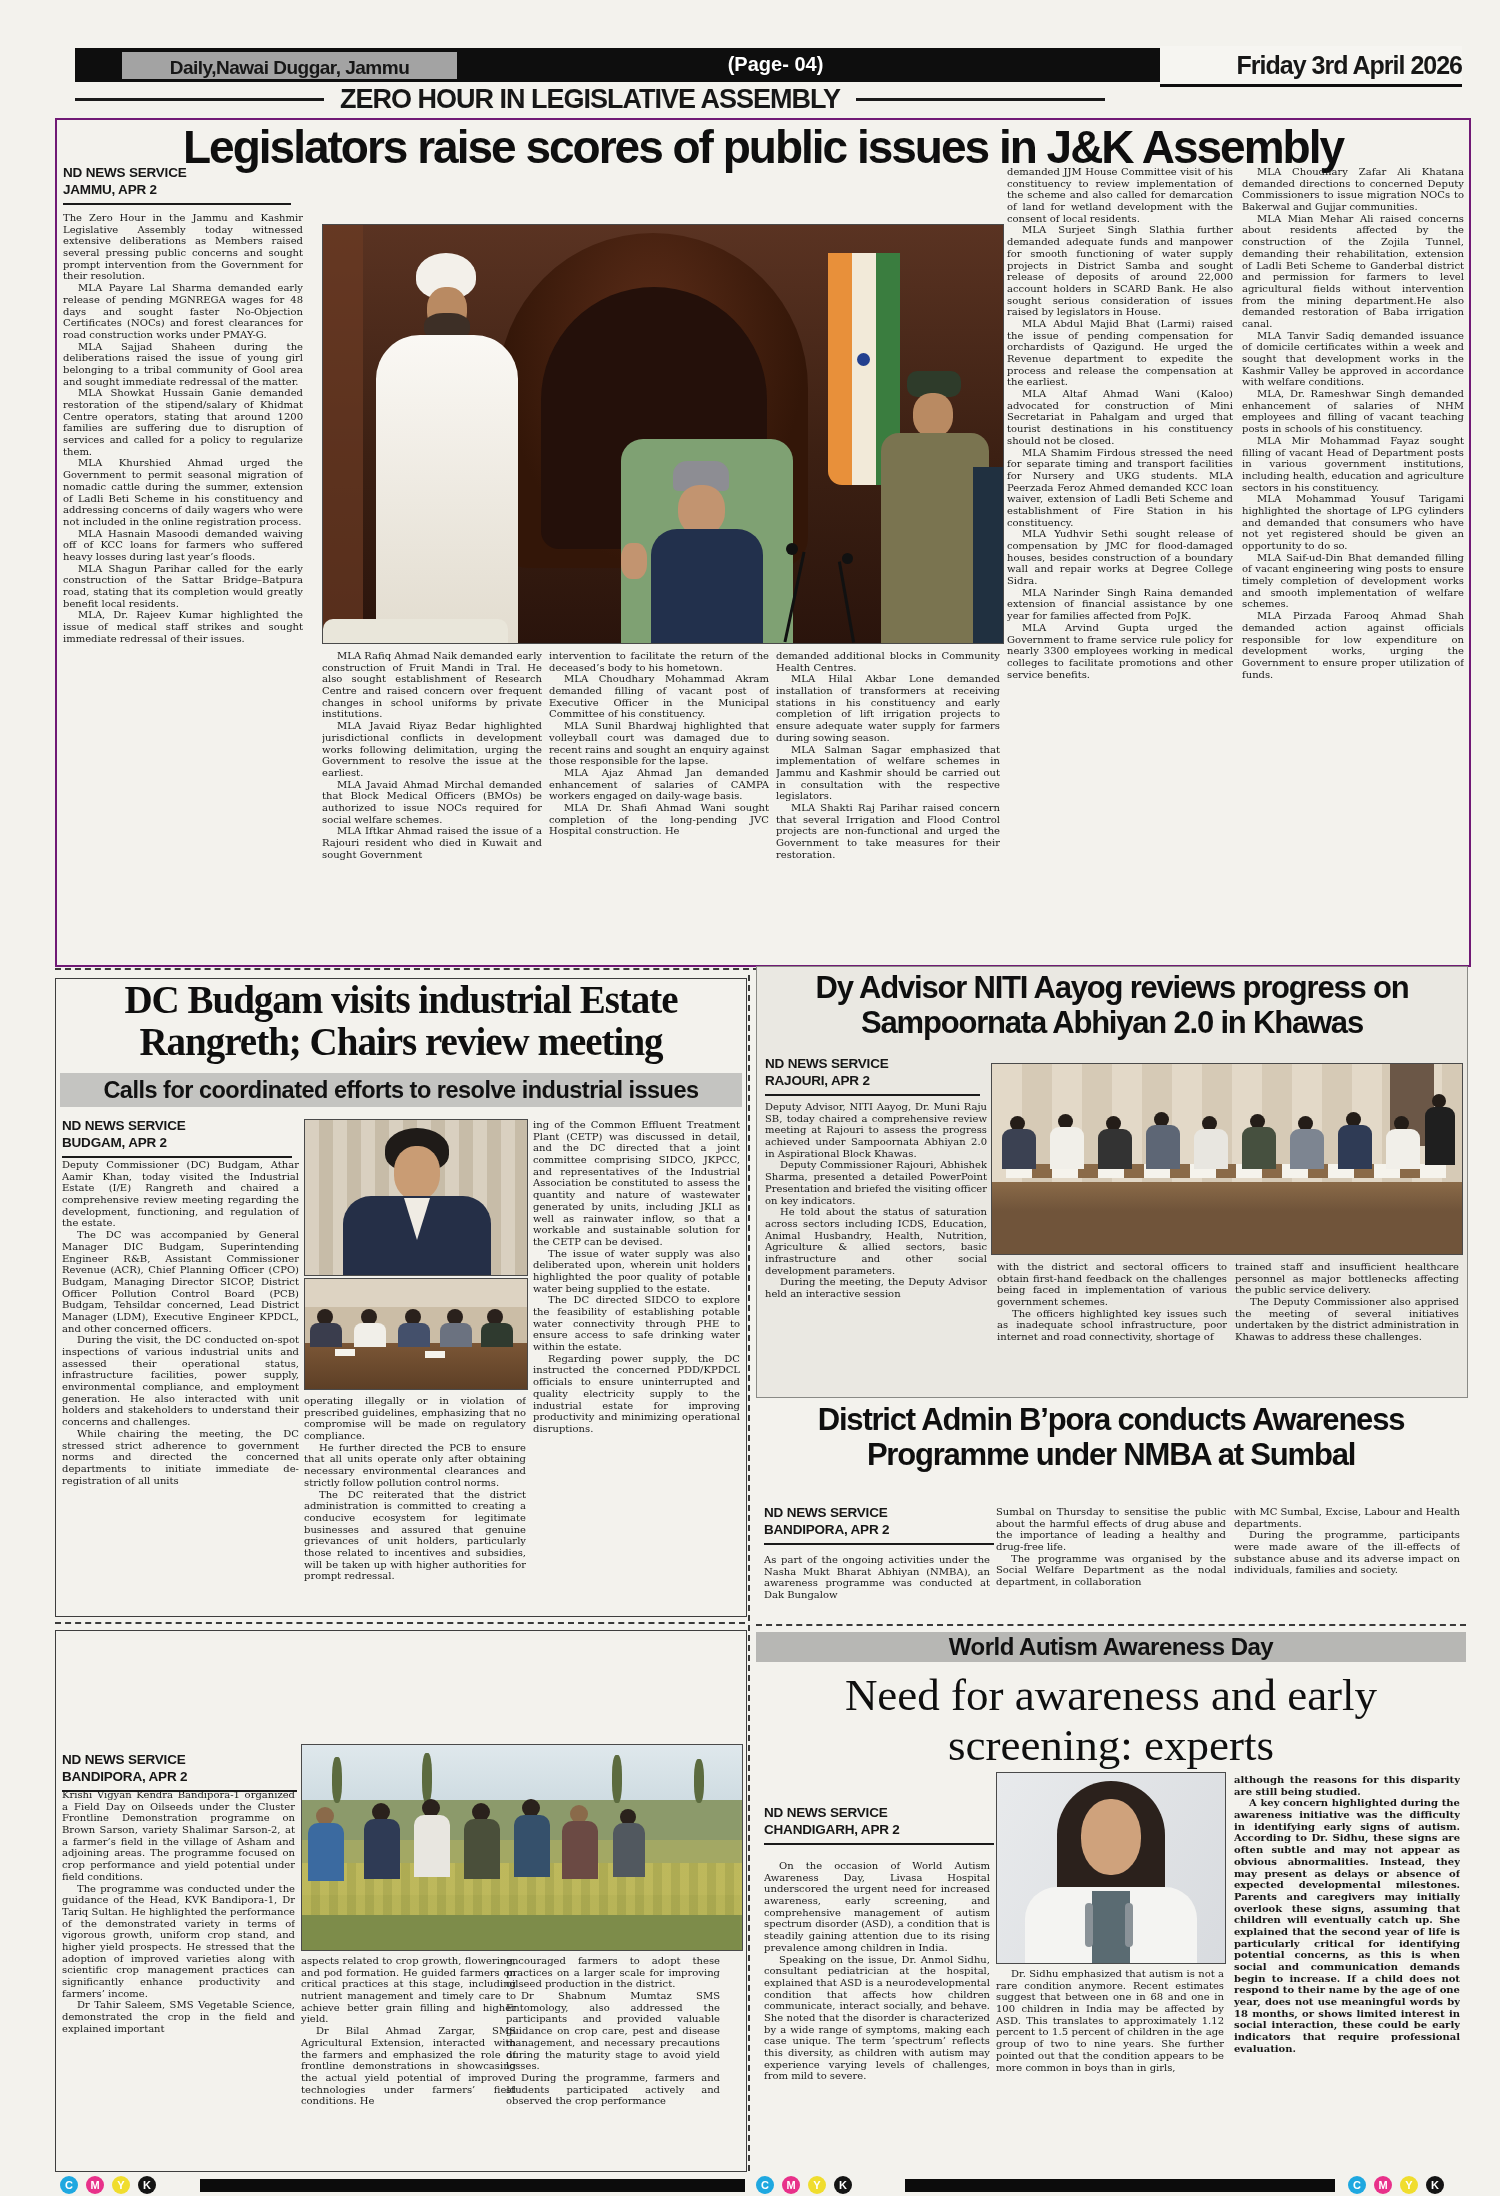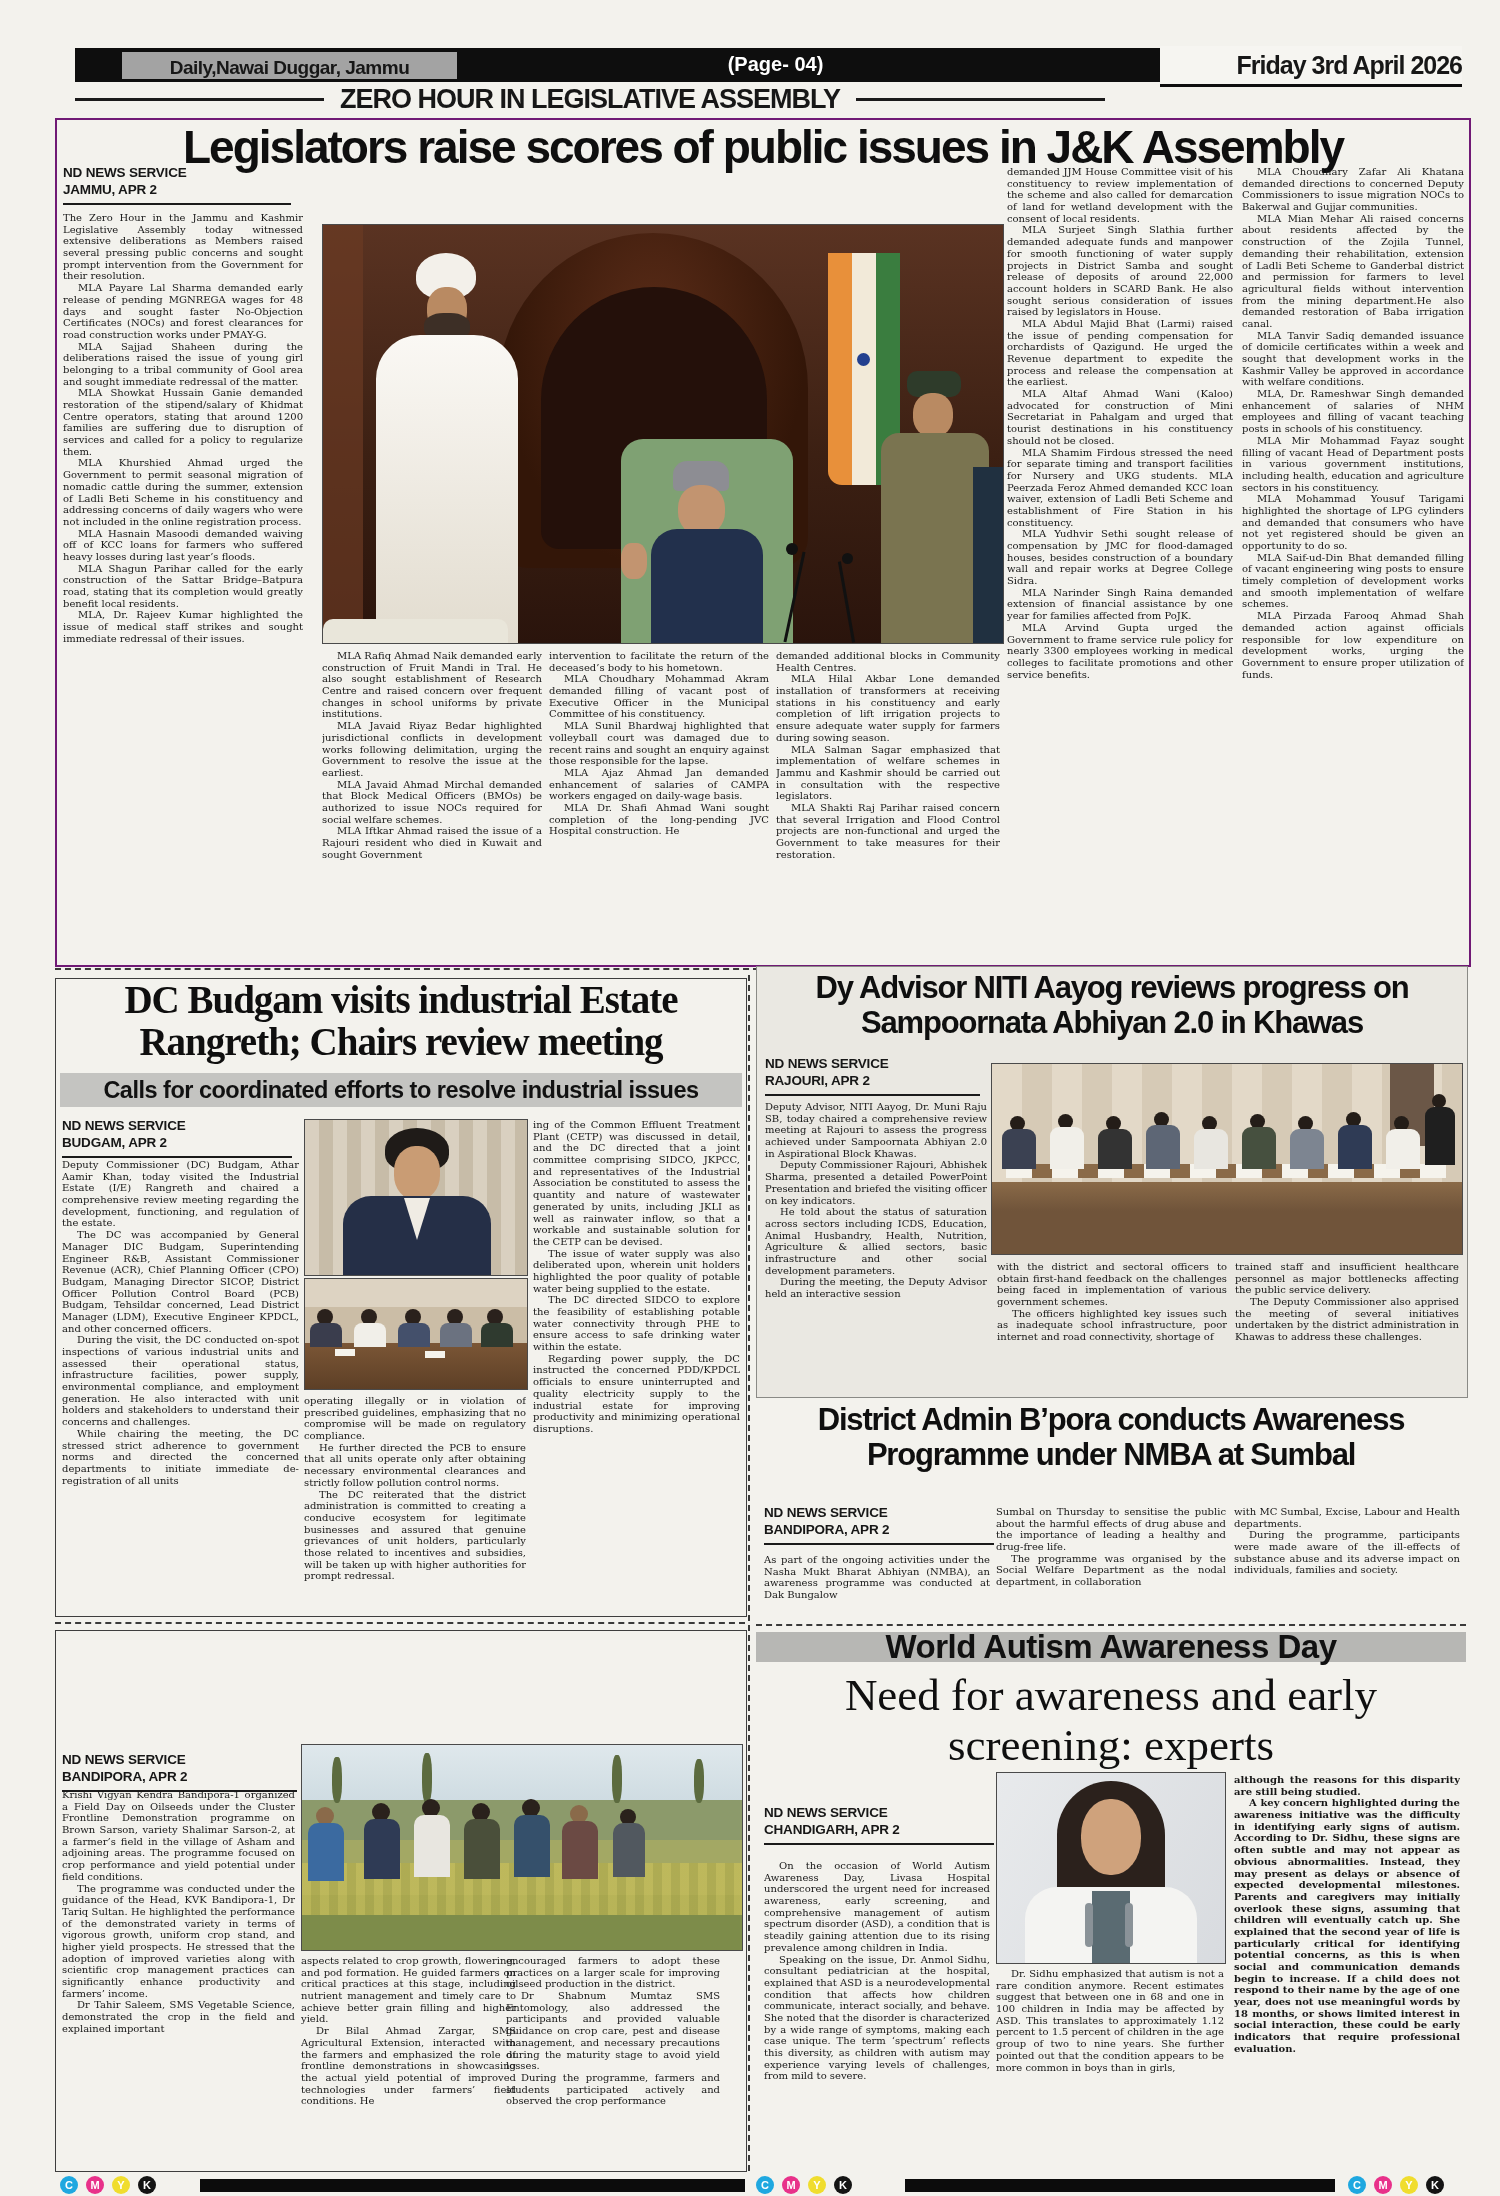--- a/index.html
+++ b/index.html
@@ -307,21 +307,21 @@
     <div class="col flush" style="left:478px;top:104px;width:226px;height:112px;">
         <p>with MC Sumbal, Excise, Labour and Health departments.</p>
         <p>During the programme, participants were made aware of the ill-effects of substance abuse and its adverse impact on individuals, families and society.</p>
       </div>
   </div>
 
   <div class="dash-h" style="left:756px;top:1624px;width:710px;"></div>
 
   <div class="abs" style="left:756px;top:1632px;width:710px;height:538px;">
     <div class="graybar" style="left:0;right:0;top:0;height:30px;background:#b7b7b4;">
-      <span style="font-size:33px;line-height:30px;">World Autism Awareness Day</span>
+      <span style="font-size:24px;line-height:30px;">World Autism Awareness Day</span>
     </div>
     <div class="hl serif" style="left:10px;right:10px;top:38px;font-size:45px;line-height:1.12;font-weight:400;">Need for awareness and early screening: experts</div>
     <div class="byline" style="left:8px;top:172px;width:230px;">
       <div>ND NEWS SERVICE</div>
       <div>CHANDIGARH, APR 2</div>
     </div>
 
     <div class="photo" style="left:240px;top:140px;width:228px;height:190px;background:linear-gradient(120deg,#e8eaec,#d8dbdf);">
       <div class="ph" style="left:60px;top:8px;width:108px;height:158px;background:#2b211c;border-radius:54px 54px 44px 44px;"></div>
       <div class="ph" style="left:84px;top:26px;width:60px;height:76px;background:#cfa27c;border-radius:48%;"></div>

